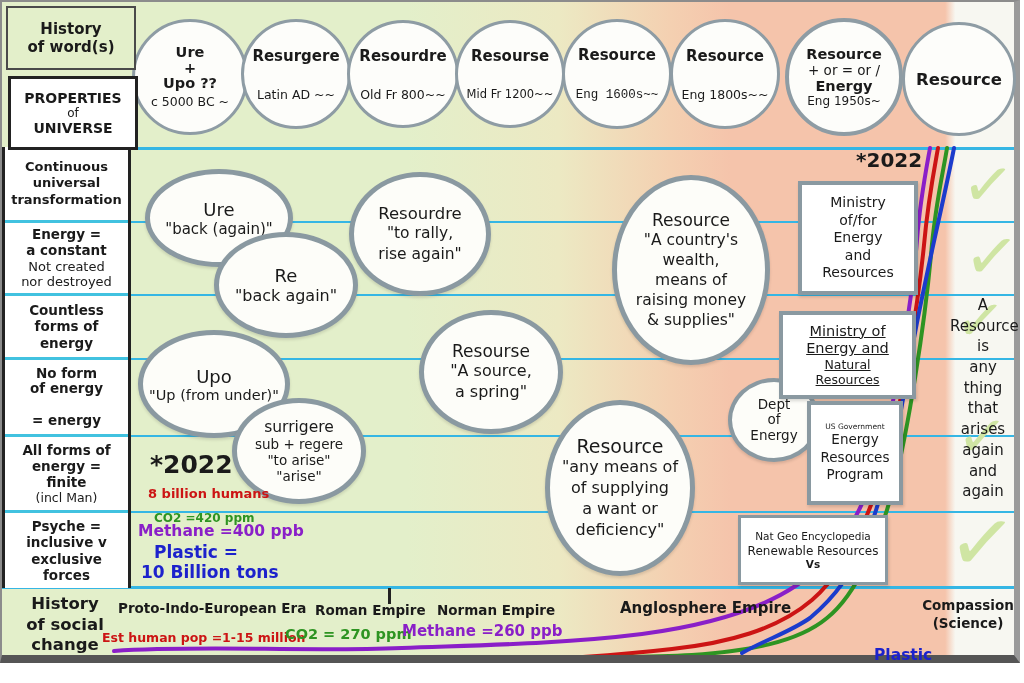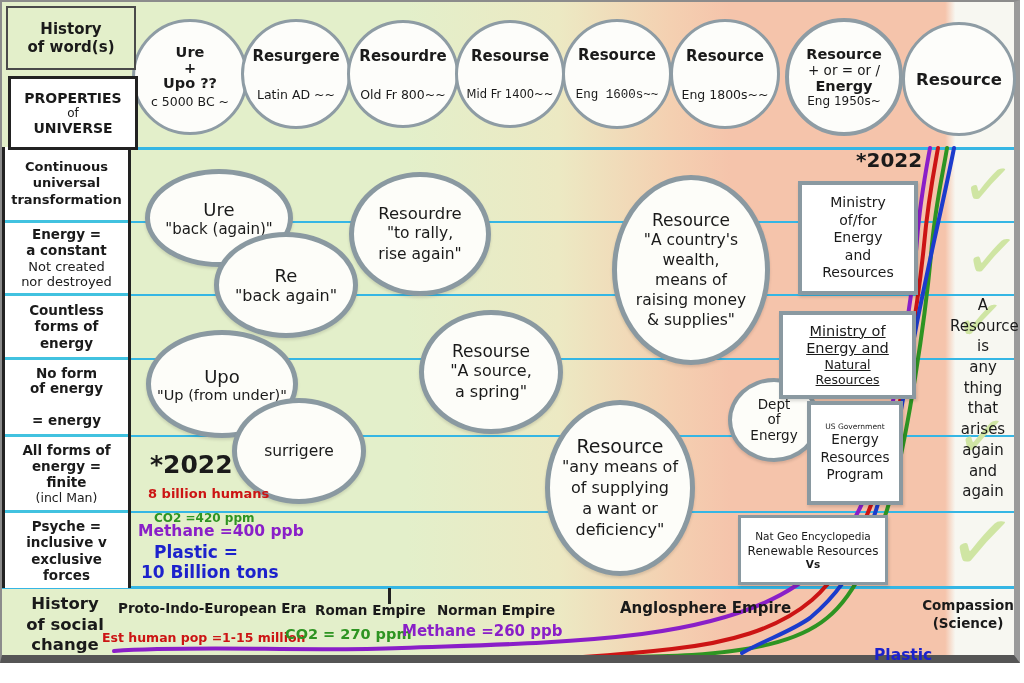--- a/index.html
+++ b/index.html
@@ -114,21 +114,21 @@
     <div class="circle" style="left:239px;top:17px;width:110px;height:110px;">
       <span class="b" style="font-size:15px;">Resurgere</span>
       <span style="font-size:12.5px;margin-top:22px;">Latin AD ~~</span>
     </div>
     <div class="circle" style="left:345px;top:18px;width:112px;height:108px;">
       <span class="b" style="font-size:15px;">Resourdre</span>
       <span style="font-size:12.5px;margin-top:22px;">Old Fr 800~~</span>
     </div>
     <div class="circle" style="left:453px;top:18px;width:110px;height:108px;">
       <span class="b" style="font-size:15px;">Resourse</span>
-      <span style="font-size:11.5px;margin-top:22px;">Mid Fr 1400~~</span>
+      <span style="font-size:11.5px;margin-top:22px;">Mid Fr 1200~~</span>
     </div>
     <div class="circle" style="left:560px;top:17px;width:110px;height:110px;">
       <span class="b" style="font-size:15px;">Resource</span>
       <span style="font-size:12.5px;margin-top:24px;font-family:Liberation Mono, monospace;">Eng 1600s~~</span>
     </div>
     <div class="circle" style="left:668px;top:17px;width:110px;height:110px;">
       <span class="b" style="font-size:15px;">Resource</span>
       <span style="font-size:12.5px;margin-top:22px;">Eng 1800s~~</span>
     </div>
     <div class="circle" style="left:783px;top:16px;width:118px;height:118px;border-width:4px;">
@@ -147,26 +147,29 @@
     </div>
     <div class="ellipse" style="left:212px;top:230px;width:144px;height:106px;">
       <span style="font-size:18px;">Re</span>
       <span class="pre" style="font-size:16px;">"back again"</span>
     </div>
     <div class="ellipse" style="left:347px;top:170px;width:142px;height:124px;">
       <span style="font-size:16.5px;">Resourdre</span>
       <span class="pre" style="font-size:15.5px;line-height:1.35;">"to rally,
 rise again"</span>
     </div>
-    <div class="ellipse" style="left:144px;top:328px;width:152px;height:108px;">
+    <div class="ellipse" style="left:136px;top:328px;width:152px;height:108px;">
       <span style="font-size:18px;">Upo</span>
       <span class="pre" style="font-size:14.5px;">"Up (from under)"</span>
     </div>
     <div class="ellipse" style="left:230px;top:396px;width:134px;height:106px;">
       <span style="font-size:15.5px;">surrigere</span>
+      <span class="pre" style="font-size:13.5px;line-height:1.2;">sub + regere
+"to arise"
+"arise"</span>
     </div>
     <div class="ellipse" style="left:417px;top:308px;width:144px;height:124px;">
       <span style="font-size:17px;">Resourse</span>
       <span class="pre" style="font-size:16px;line-height:1.3;">"A source,
 a spring"</span>
     </div>
     <div class="ellipse" style="left:610px;top:173px;width:158px;height:190px;">
       <span style="font-size:17px;">Resource</span>
       <span class="pre" style="font-size:15.5px;line-height:1.3;">"A country's
 wealth,

